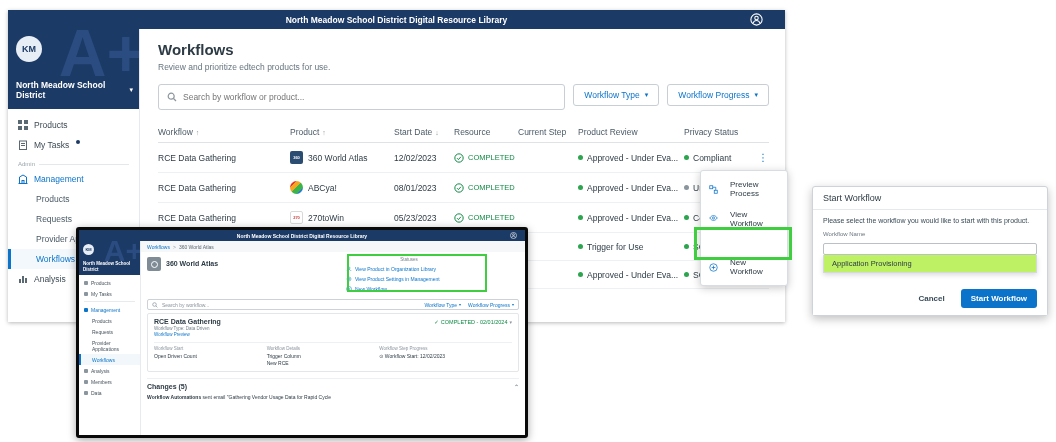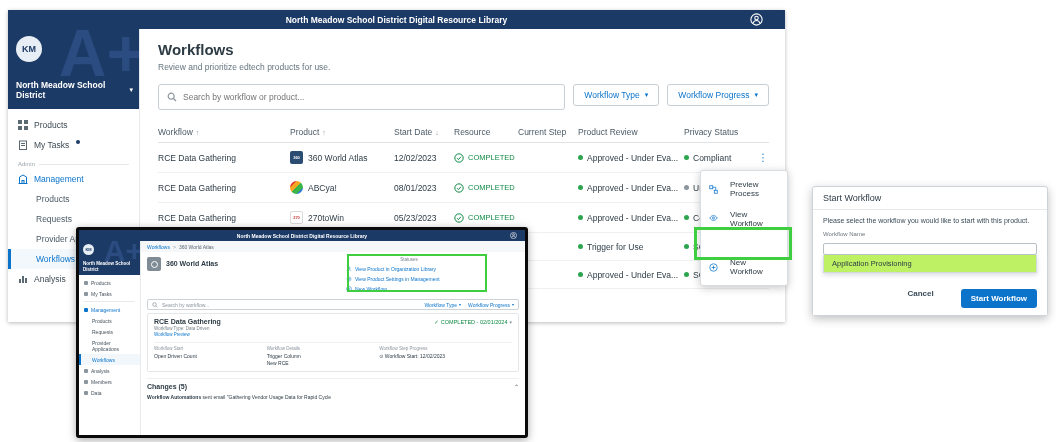--- a/index.html
+++ b/index.html
@@ -122,21 +122,21 @@
   
   .modal{position:absolute;left:812px;top:186px;width:236px;height:130px;background:#fff;border:1px solid #cdd3d8;border-radius:3px;box-shadow:0 3px 10px rgba(0,0,0,.25);z-index:20;}
   .modal-title{padding:6px 10px;font-size:9px;color:#2d3b45;border-bottom:1px solid #e6e9eb;}
   .modal-body{padding:6px 10px 0;}
   .modal-text{font-size:7px;color:#394b58;line-height:1.35;}
   .modal-label{font-size:6px;color:#6b7780;margin-top:6px;}
   .modal-input{margin-top:2px;height:12px;width:100%;border:1px solid #b9c1c7;border-radius:2px;background:#fff;outline:none;font-family:inherit;font-size:7px;}
   .modal-dropdown{border:1px solid #d4d9dd;border-top:none;box-shadow:0 2px 5px rgba(0,0,0,.15);background:#fff;}
   .modal-option{padding:4px 8px;font-size:7.5px;color:#2d3b45;cursor:pointer;}
   .modal-option.selected{background:#bef264;}
-  .modal-footer{position:absolute;left:0;right:0;bottom:0;display:flex;justify-content:flex-end;gap:27px;padding:7px 10px;background:#fff;}
+  .modal-footer{position:absolute;left:0;right:0;bottom:0;display:flex;justify-content:flex-end;align-items:center;gap:16px;padding:7px 10px;background:#fff;}
   .modal-cancel{font-size:8px;color:#394b58;font-weight:bold;cursor:pointer;}
   .modal-start{background:#0b74ca;color:#fff;font-size:8px;font-weight:bold;padding:5px 10px;border-radius:3px;border:none;font-family:inherit;cursor:pointer;}
 </style>
 </head>
 <body>
 
 <div class="main-window">
   <div class="app-header">
     <span class="app-header-title">North Meadow School District Digital Resource Library</span>
     <span class="header-user">

